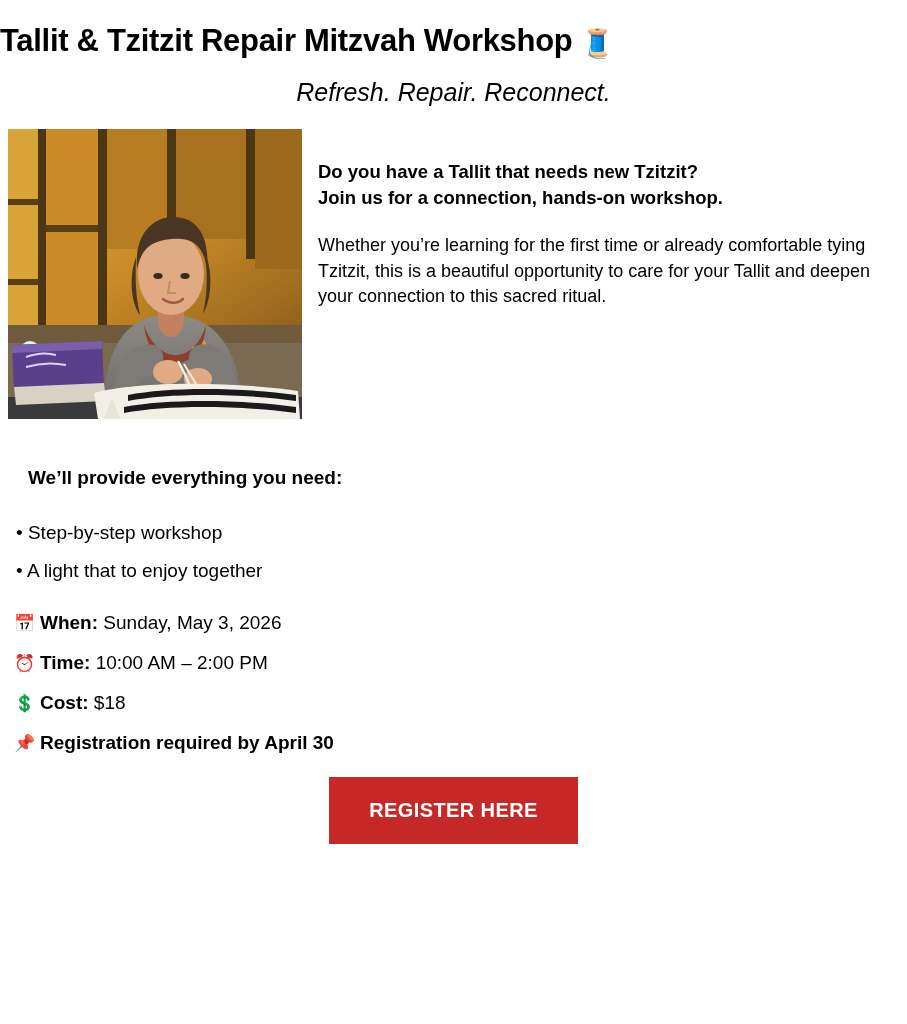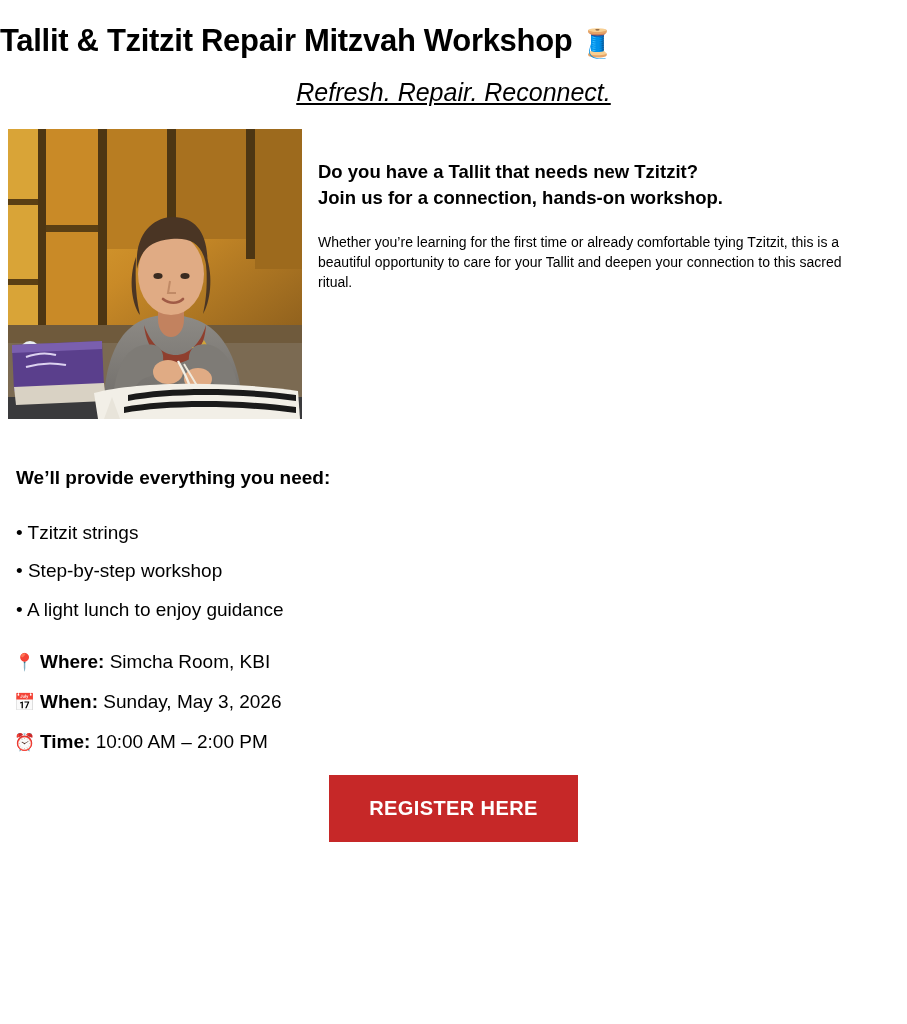--- a/index.html
+++ b/index.html
@@ -33,21 +33,20 @@
   .title .emoji {
     font-size: 28px;
     vertical-align: -2px;
   }
   .subtitle {
     text-align: center;
     font-size: 25px;
     font-style: italic;
     margin: 16px 0 0 0;
     line-height: 1.2;
-    text-decoration: underline;
   }
   .hero {
     margin-top: 22px;
     position: relative;
     height: 290px;
   }
   .photo {
     position: absolute;
     left: 8px;
     top: 0;
@@ -63,28 +62,28 @@
     top: 30px;
     right: 31px;
   }
   .lead {
     font-size: 18.5px;
     font-weight: bold;
     line-height: 1.42;
     margin: 0;
   }
   .body-para {
-    font-size: 14px;
+    font-size: 18px;
     line-height: 1.42;
     margin: 22px 0 0 0;
   }
   .provide-heading {
     font-size: 19px;
     font-weight: bold;
-    margin: 48px 0 0 16px;
+    margin: 48px 0 0 28px;
   }
   .bullets {
     margin: 34px 0 0 16px;
   }
   .bullet {
     font-size: 19px;
     line-height: 1.1;
     margin-bottom: 18px;
   }
   .details {
@@ -213,43 +212,45 @@
         <span>Join us for a connection, hands-on workshop.</span>
       </p>
       <p class="body-para">Whether you’re learning for the first time or already comfortable tying Tzitzit, this is a beautiful opportunity to care for your Tallit and deepen your connection to this sacred ritual.</p>
     </div>
 
   </div>
 
   <div class="provide-heading">We’ll provide everything you need:</div>
 
   <div class="bullets">
-    <div class="bullet">• Tzitzit strings</div>
     <div class="bullet">• Step-by-step workshop</div>
-    <div class="bullet">• A light lunch to enjoy guidance</div>
+    <div class="bullet">• A light that to enjoy together</div>
   </div>
 
   <div class="details">
 
-    <div class="detail-row">
-      <span class="ico">📍</span><span class="lbl">Where:</span>
-      <span>Simcha Room, KBI</span>
-    </div>
 
     <div class="detail-row">
       <span class="ico">📅</span><span class="lbl">When:</span>
       <span>Sunday, May 3, 2026</span>
     </div>
 
     <div class="detail-row">
       <span class="ico">⏰</span><span class="lbl">Time:</span>
       <span>10:00 AM – 2:00 PM</span>
     </div>
 
-
+    <div class="detail-row">
+      <span class="ico">💲</span><span class="lbl">Cost:</span>
+      <span>$18</span>
+    </div>
+
+    <div class="detail-row">
+      <span class="ico">📌</span><span class="lbl">Registration required by April 30</span>
+    </div>
 
   </div>
 
   <div class="cta-wrap">
     <button class="cta">REGISTER HERE</button>
   </div>
 
 </div>
 
 </body></html>

